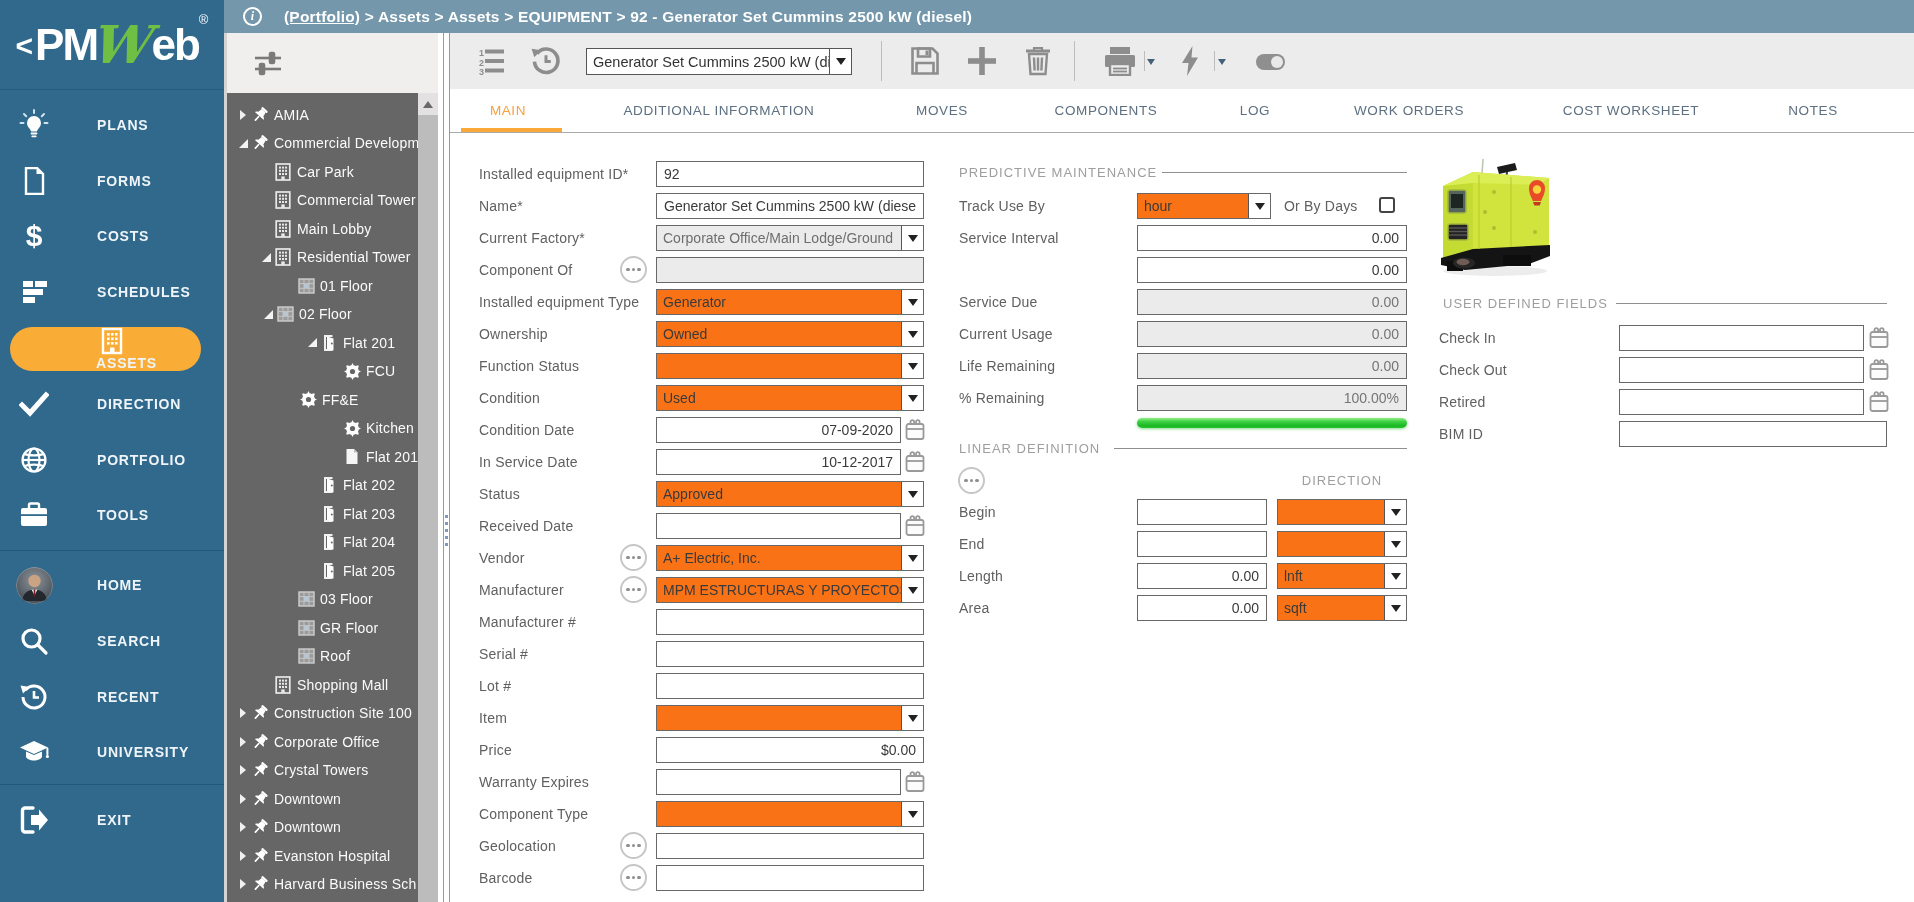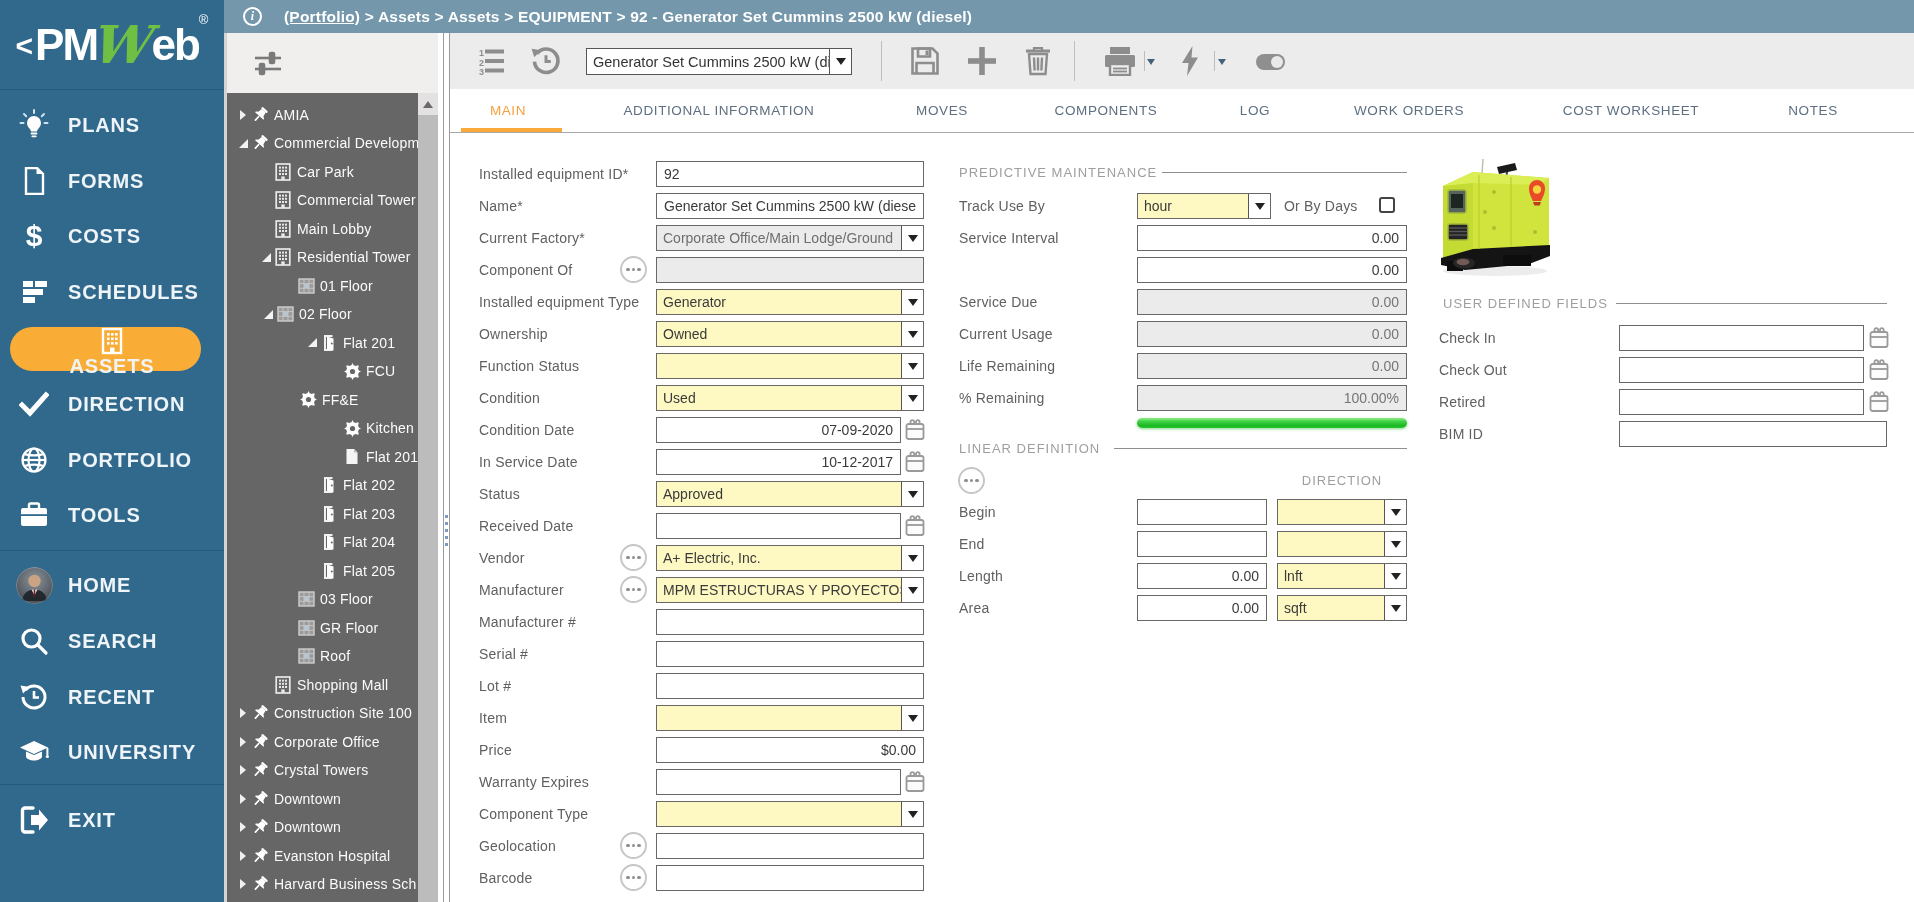--- a/index.html
+++ b/index.html
@@ -11,21 +11,21 @@
   .side-divider { position:absolute; left:224px; top:33px; width:3px; height:869px; background:#d4d4d4; z-index:4; }
   .logo { position:absolute; left:0; top:0; width:224px; height:90px; border-bottom:1px solid #265a7c;
           display:flex; align-items:center; justify-content:center; color:#fff; }
   .logo .chev { font-size:30px; font-weight:700; margin-right:2px; margin-top:2px; color:#fff; }
   .logo .lg-txt { font-size:44px; font-weight:800; letter-spacing:-2px; }
   .logo .lg-w { color:#6fbf44; font-style:italic; font-weight:800; font-size:52px; margin:0 -2px; 
                 font-family:"DejaVu Serif",serif; transform:skewX(-8deg); display:inline-block; }
   .logo .lg-reg { font-size:13px; align-self:flex-start; margin-top:12px; }
   .menu-item { position:absolute; left:0; width:224px; height:44px; display:flex; align-items:center; cursor:pointer; }
   .menu-item .mi-ico { width:68px; display:flex; justify-content:center; align-items:center; flex:none; }
-  .menu-item .mi-lbl { color:#eef4f8; font-size:20px; font-weight:700; letter-spacing:.8px; }
+  .menu-item .mi-lbl { color:#eef4f8; font-size:14px; font-weight:700; letter-spacing:.8px;margin-left:29px; }
   .menu-item.active .pill { position:absolute; left:10px; top:0; width:191px; height:44px;
           background:#faad36; border-radius:22px; }
   .menu-item .mi-ico, .menu-item .mi-lbl { position:relative; z-index:2; }
   .side-sep { position:absolute; left:0; width:224px; height:1px; background:#24587a; }
   .avatar { width:37px; height:37px; border-radius:50%; overflow:hidden; display:block; }
 
   
   .topbar { position:absolute; left:224px; top:0; width:1690px; height:33px; background:#7497ab;
             display:flex; align-items:center; color:#fff; }
   .info-ico { width:19px; height:19px; border:2px solid #fff; border-radius:50%; margin-left:19px;
@@ -82,21 +82,21 @@
 
   
   .form { position:absolute; left:0; top:100px; width:1464px; height:769px; }
   .fcol { position:absolute; top:0; }
   .frow { position:absolute; height:26px; display:flex; align-items:center; }
   .flbl { font-size:14px; color:#606060; letter-spacing:.2px; white-space:nowrap; }
   .finp { position:absolute; height:26px; border:1px solid #686868; background:#fff; font-size:14px; color:#3a3a3a;
           display:flex; align-items:center; padding:0 7px; white-space:nowrap; overflow:hidden; }
   .finp.num { justify-content:flex-end; }
   .finp.dis { background:#ebebeb; color:#757575; }
-  .fsel { position:absolute; height:26px; border:1px solid #686868; background:#fef9c3; display:flex; align-items:stretch; }
+  .fsel { position:absolute; height:26px; border:1px solid #686868; background:#f97316; display:flex; align-items:stretch; }
   .fsel .txt { flex:1; font-size:14px; color:#3a3a3a; padding:0 2px 0 6px; display:flex; align-items:center; white-space:nowrap; overflow:hidden; }
   .fsel.dis .txt { background:#ebebeb; color:#6e6e6e; }
   .fsel .selbox-arrow i { border-top-width:7px; }
   .dots { position:absolute; width:27px; height:27px; border:2px solid #c6c6c6; border-radius:50%; background:#fff;
           display:flex; align-items:center; justify-content:center; gap:2px; cursor:pointer; }
   .dots i { width:3.5px; height:3.5px; border-radius:50%; background:#8e8e8e; display:block; }
   .calbtn { position:absolute; width:20px; height:22px; cursor:pointer; }
   .sect-title { position:absolute; height:24px; display:flex; align-items:center; font-size:13px; color:#9e9e9e;
                 letter-spacing:1px; white-space:nowrap; }
   .sect-line { position:absolute; height:1px; background:#8f8f8f; }

